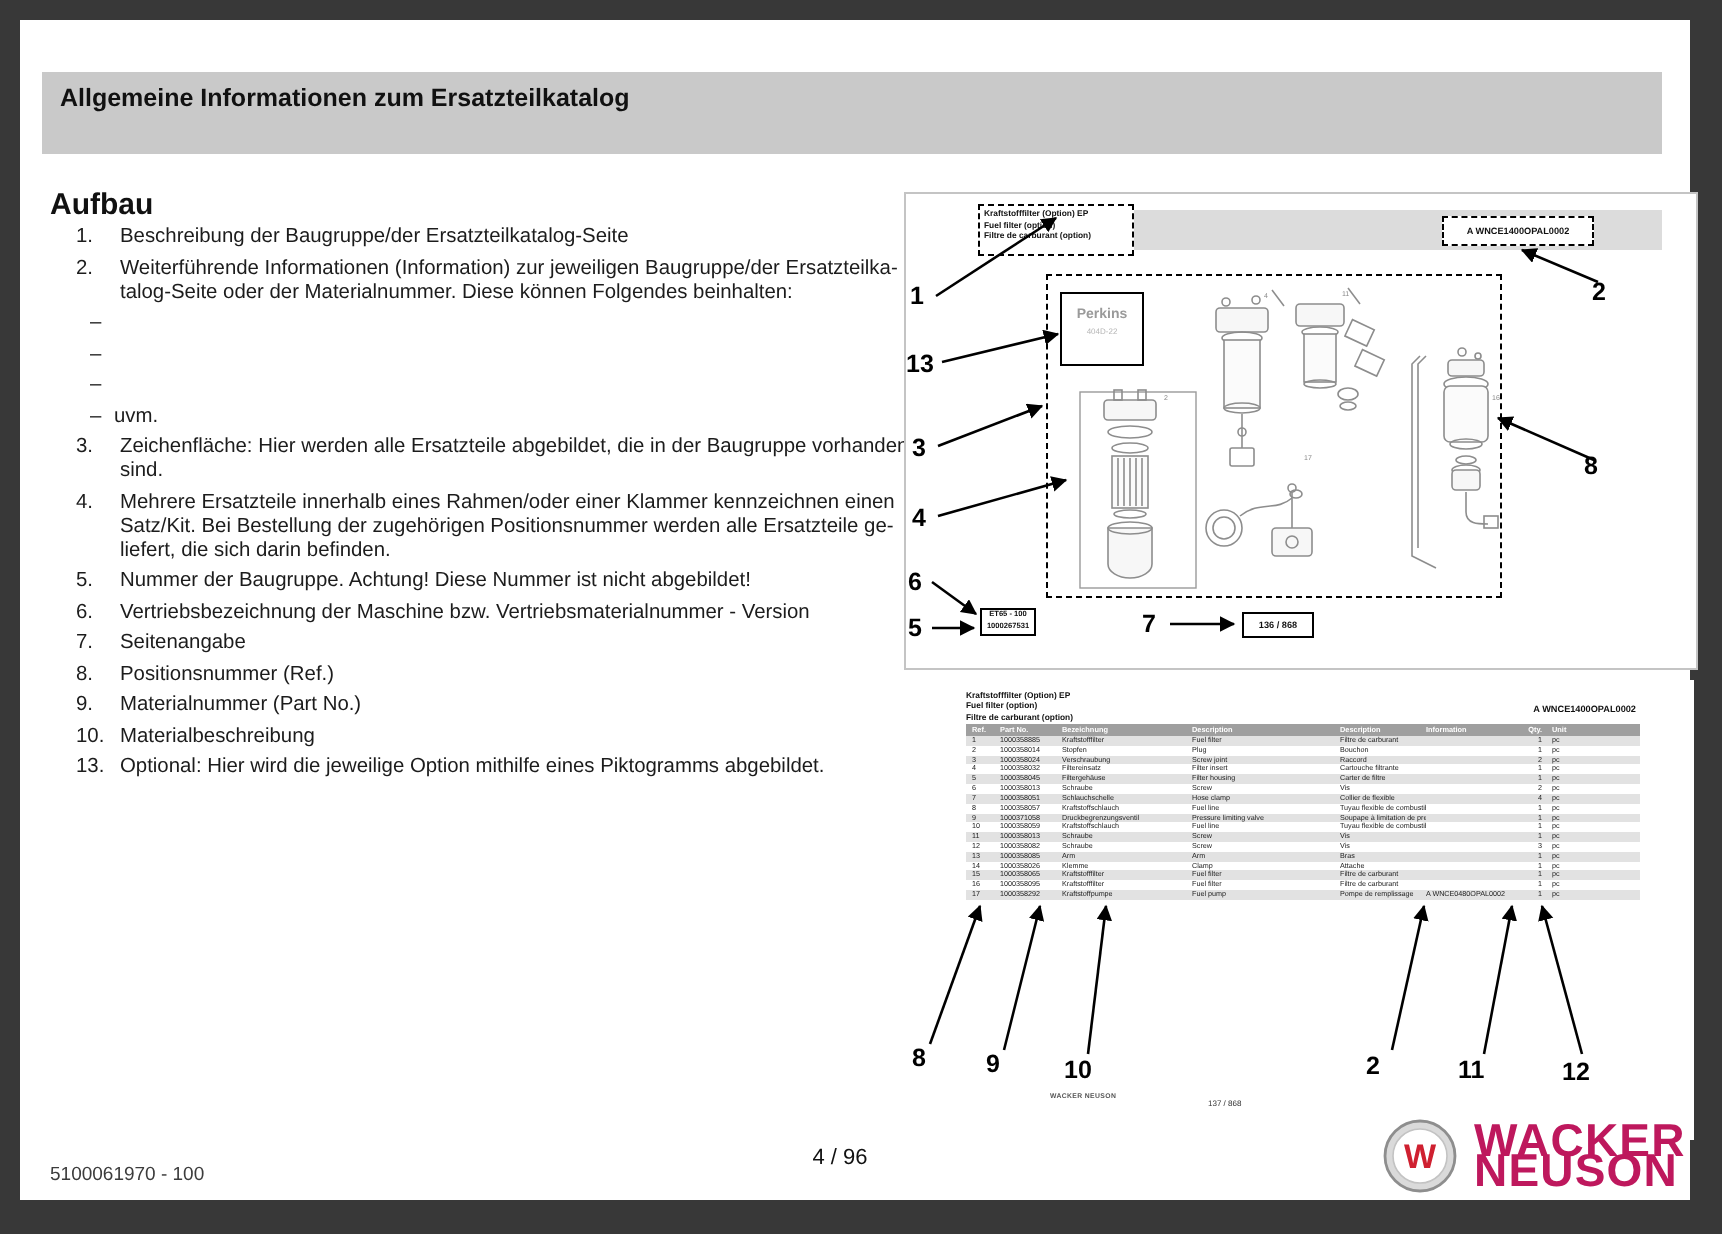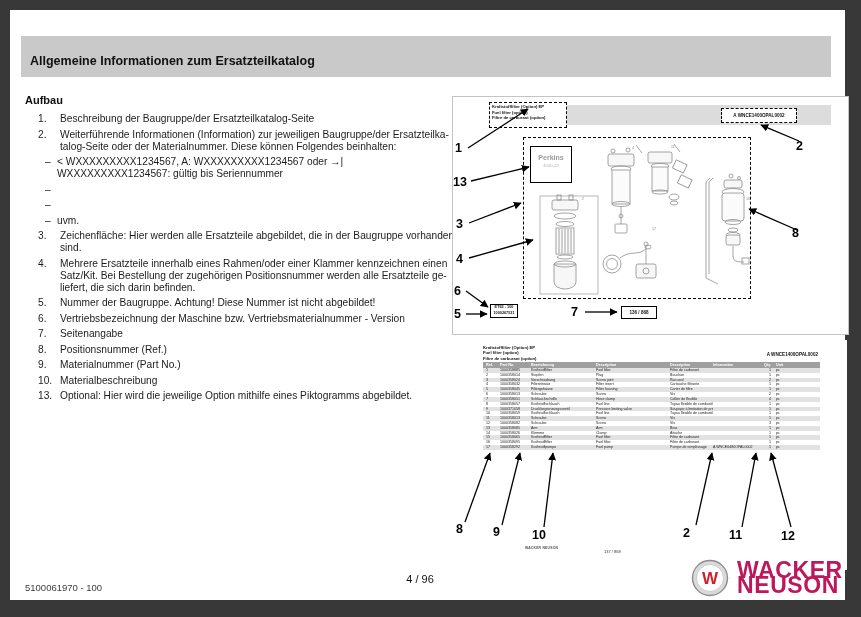--- a/index.html
+++ b/index.html
@@ -2,24 +2,24 @@
 <html><head>
 <meta charset="utf-8">
 <style>
   html,body{margin:0;padding:0;}
   body{width:861px;height:617px;font-family:"Liberation Sans",sans-serif;overflow:hidden;}
   .frame{position:absolute;left:0;top:0;width:861px;height:617px;background:#383838;}
   .page{position:absolute;left:10px;top:10px;width:835px;height:590px;background:#ffffff;}
 
   
   .title-band{position:absolute;left:11px;top:26px;width:810px;height:41px;background:#c9c9c9;}
-  .title-band h1{margin:0;padding:18px 0 0 9px;font-size:12.5px;font-weight:bold;color:#111;}
+  .title-band h1{margin:0;padding:6px 0 0 9px;font-size:12.5px;font-weight:bold;color:#111;}
 
   
-  .section-heading{position:absolute;left:15px;top:84px;font-size:11px;font-weight:bold;color:#111;}
+  .section-heading{position:absolute;left:15px;top:84px;font-size:15px;font-weight:bold;color:#111;}
   .aufbau-list{position:absolute;left:15px;top:103px;width:430px;}
   .li{display:flex;font-size:10.2px;line-height:12px;margin-bottom:3.5px;color:#1c1c1c;}
   .li.lvl1{margin-left:13px;}
   .li.lvl1 .li-m{width:22px;flex:none;}
   .li.lvl2{margin-left:20px;}
   .li.lvl2 .li-m{width:12px;flex:none;}
   .li-t{white-space:pre-line;}
 
   
   .fig{position:absolute;background:#fff;}
@@ -80,22 +80,20 @@
           <span class="li-m">1.</span>
           <span class="li-t">Beschreibung der Baugruppe/der Ersatzteilkatalog-Seite</span>
         </div>
         <div class="li lvl1">
           <span class="li-m">2.</span>
           <span class="li-t">Weiterführende Informationen (Information) zur jeweiligen Baugruppe/der Ersatzteilka-
 talog-Seite oder der Materialnummer. Diese können Folgendes beinhalten:</span>
         </div>
         <div class="li lvl2">
           <span class="li-m">–</span>
-          <span class="li-t">&lt; WXXXXXXXXX1234567, A: WXXXXXXXXX1234567 oder →|
-WXXXXXXXXX1234567: gültig bis Seriennummer</span>
         </div>
         <div class="li lvl2">
           <span class="li-m">–</span>
         </div>
         <div class="li lvl2">
           <span class="li-m">–</span>
         </div>
         <div class="li lvl2">
           <span class="li-m">–</span>
           <span class="li-t">uvm.</span>

